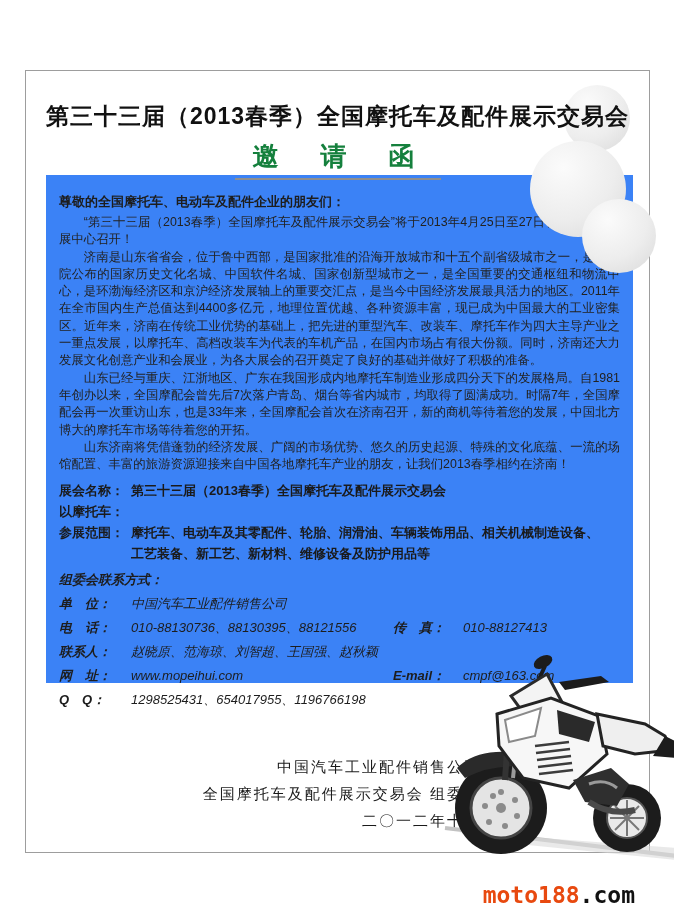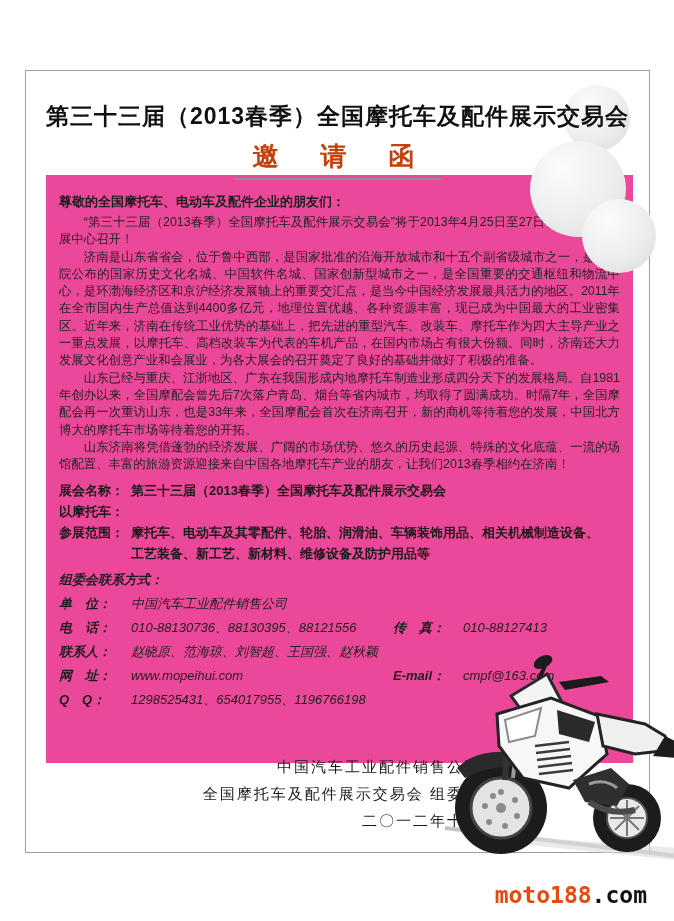--- a/index.html
+++ b/index.html
@@ -17,26 +17,26 @@
     z-index:1;}
   .bubble.b1{width:66px;height:66px;left:538px;top:14px;}
   .bubble.b2{width:96px;height:96px;left:504px;top:70px;}
   .bubble.b3{width:74px;height:74px;left:556px;top:128px;}
   .title{
     position:relative;z-index:2;margin:30px 10px 0 10px;text-align:center;
     font-size:23px;font-weight:bold;letter-spacing:1px;color:#111;
   }
   .subtitle-wrap{position:relative;z-index:2;text-align:center;margin-top:7px;}
   .subtitle{
-    display:inline-block;font-size:26px;font-weight:bold;color:#c2410c;
+    display:inline-block;font-size:26px;font-weight:bold;color:#15803d;
     letter-spacing:8px;padding:0 18px 4px 18px;border-bottom:2px solid #8f8f8f;
   }
   .panel{
-    position:absolute;left:20px;top:104px;width:587px;height:588px;
-    background:#ec4899;padding:12px 13px;box-sizing:border-box;z-index:0;
+    position:absolute;left:20px;top:104px;width:587px;height:508px;
+    background:#3b82f6;padding:12px 13px;box-sizing:border-box;z-index:0;
   }
   .salutation{margin:6px 0 0 0;font-size:13px;font-weight:bold;line-height:18px;}
   .para{
     margin:0;font-size:12.4px;line-height:17.3px;text-align:justify;
     text-indent:2em;color:#222;
   }
   .para.first{margin-top:3px;}
   .details{margin-top:7px;}
   .detail-row{display:flex;font-size:13px;font-weight:bold;line-height:21px;color:#1a1a1a;}
   .detail-label{flex:0 0 72px;white-space:nowrap;}
@@ -47,21 +47,21 @@
   .contact-label{flex:0 0 72px;font-weight:bold;white-space:nowrap;}
   .contact-value{white-space:nowrap;}
   .contact-value.colw{flex:0 0 262px;}
   .contact-label2{flex:0 0 70px;font-weight:bold;white-space:nowrap;}
   .signature{
     position:absolute;top:578px;right:152px;text-align:right;
     font-size:15px;line-height:27px;letter-spacing:2px;color:#1a1a1a;
   }
   .moto{position:absolute;right:-28px;bottom:-16px;z-index:5;}
   .footer-brand{
-    position:absolute;right:27px;top:882px;font-size:23px;font-weight:bold;
+    position:absolute;right:39px;top:882px;font-size:23px;font-weight:bold;
     font-family:"DejaVu Sans Mono","Liberation Mono",monospace;letter-spacing:0px;
   }
   .footer-brand .suffix{color:#111;}
 </style>
 </head>
 <body>
 
 <div class="outer-box">
 
   <div class="bubble b1"></div>

